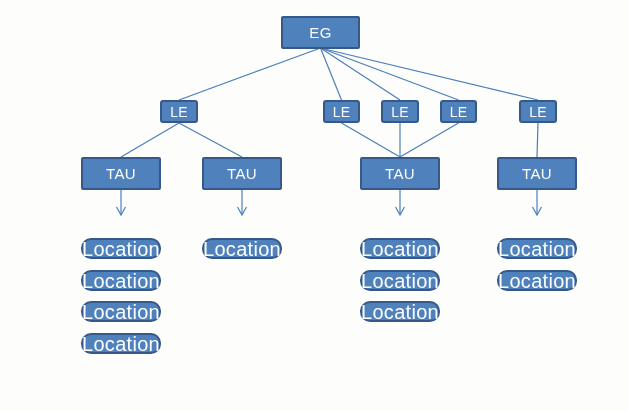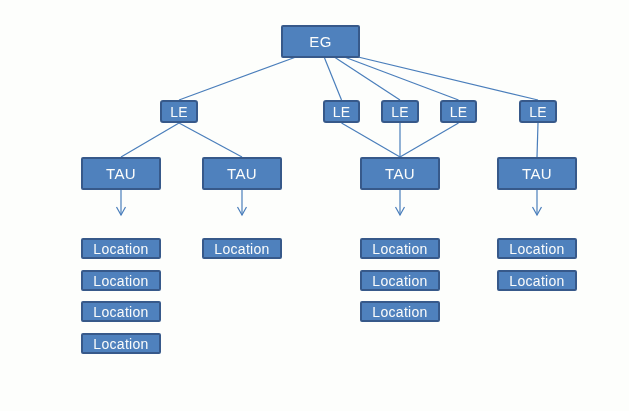--- a/index.html
+++ b/index.html
@@ -16,21 +16,21 @@
     display:flex;align-items:center;justify-content:center;
     box-sizing:border-box;
     color:#fbfcfb;
     background:#4f81bd;
     border:2px solid #37598a;
     line-height:1;
     letter-spacing:0.3px;
   }
   .node.box{border-radius:2px;font-size:15px;}
   .node.rounded{border-radius:3px;font-size:14px;}
-  .node.location{border-radius:2px;font-size:14px;border-width:2px;}
+  .node.location{border-radius:10px;font-size:20px;border-width:2px;}
 </style>
 </head>
 <body>
 
 <div class="canvas">
   <svg id="edge-layer" width="629" height="411" viewBox="0 0 629 411">
       <line x1="320.5" y1="48" x2="179" y2="100" stroke="#4a7ebb" stroke-width="1.2"></line>
       <line x1="320.5" y1="48" x2="341.5" y2="100" stroke="#4a7ebb" stroke-width="1.2"></line>
       <line x1="320.5" y1="48" x2="400" y2="100" stroke="#4a7ebb" stroke-width="1.2"></line>
       <line x1="320.5" y1="48" x2="458.5" y2="100" stroke="#4a7ebb" stroke-width="1.2"></line>
@@ -52,21 +52,21 @@
       <g>
         <line x1="400" y1="190" x2="400" y2="215" stroke="#4a7ebb" stroke-width="1.2"></line>
         <path d="M 395.5 207 L 400 215 L 404.5 207" fill="none" stroke="#4a7ebb" stroke-width="1.2"></path>
       </g>
       <g>
         <line x1="537" y1="190" x2="537" y2="215" stroke="#4a7ebb" stroke-width="1.2"></line>
         <path d="M 532.5 207 L 537 215 L 541.5 207" fill="none" stroke="#4a7ebb" stroke-width="1.2"></path>
       </g>
     </svg>
   <div id="node-layer">
-      <div class="node box" style="left: 281px; top: 25px; width: 79px; height: 33px;">EG</div>
+      <div class="node box" style="left: 281px; top: 16px; width: 79px; height: 33px;">EG</div>
       <div class="node rounded" style="left: 160px; top: 100px; width: 38px; height: 23px;">LE</div>
       <div class="node rounded" style="left: 323px; top: 100px; width: 37px; height: 23px;">LE</div>
       <div class="node rounded" style="left: 381px; top: 100px; width: 38px; height: 23px;">LE</div>
       <div class="node rounded" style="left: 440px; top: 100px; width: 37px; height: 23px;">LE</div>
       <div class="node rounded" style="left: 519px; top: 100px; width: 38px; height: 23px;">LE</div>
       <div class="node box" style="left: 81px; top: 157px; width: 80px; height: 33px;">TAU</div>
       <div class="node box" style="left: 202px; top: 157px; width: 80px; height: 33px;">TAU</div>
       <div class="node box" style="left: 360px; top: 157px; width: 80px; height: 33px;">TAU</div>
       <div class="node box" style="left: 497px; top: 157px; width: 80px; height: 33px;">TAU</div>
       <div class="node location" style="left: 81px; top: 238px; width: 80px; height: 21px;">Location</div>

